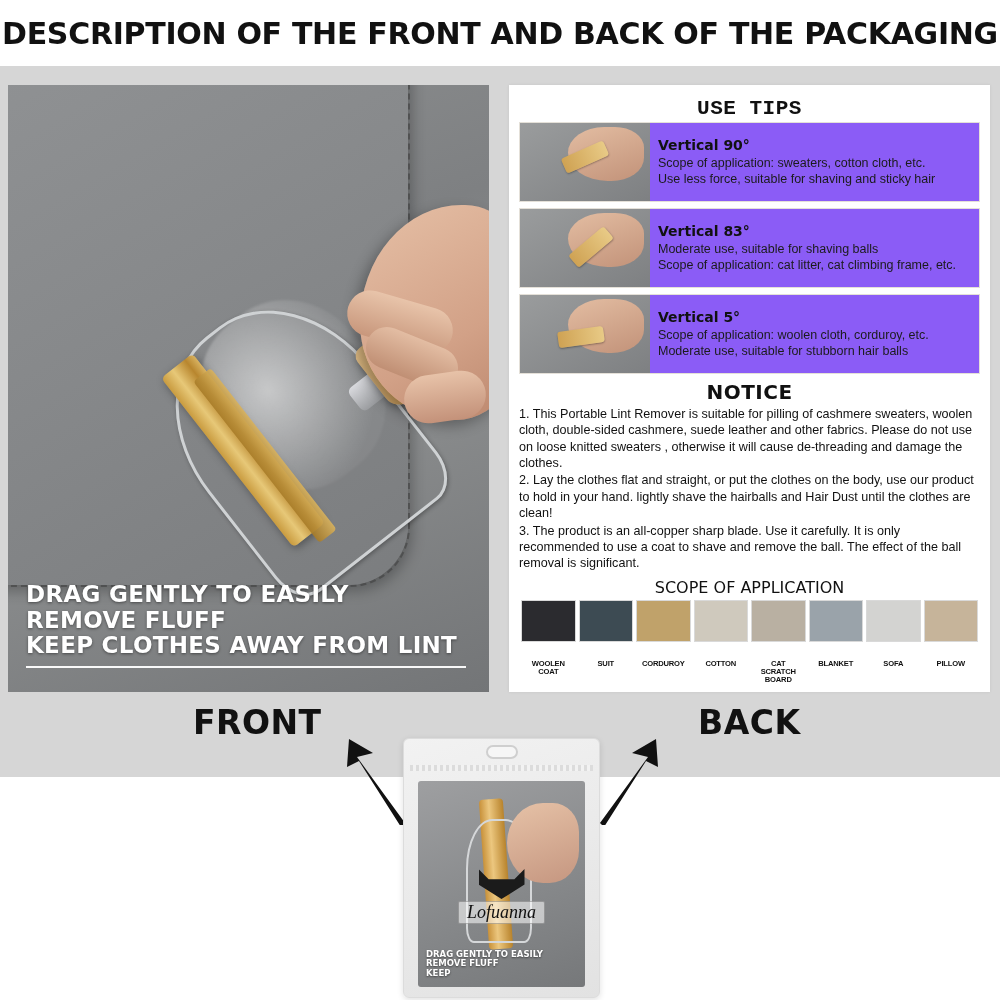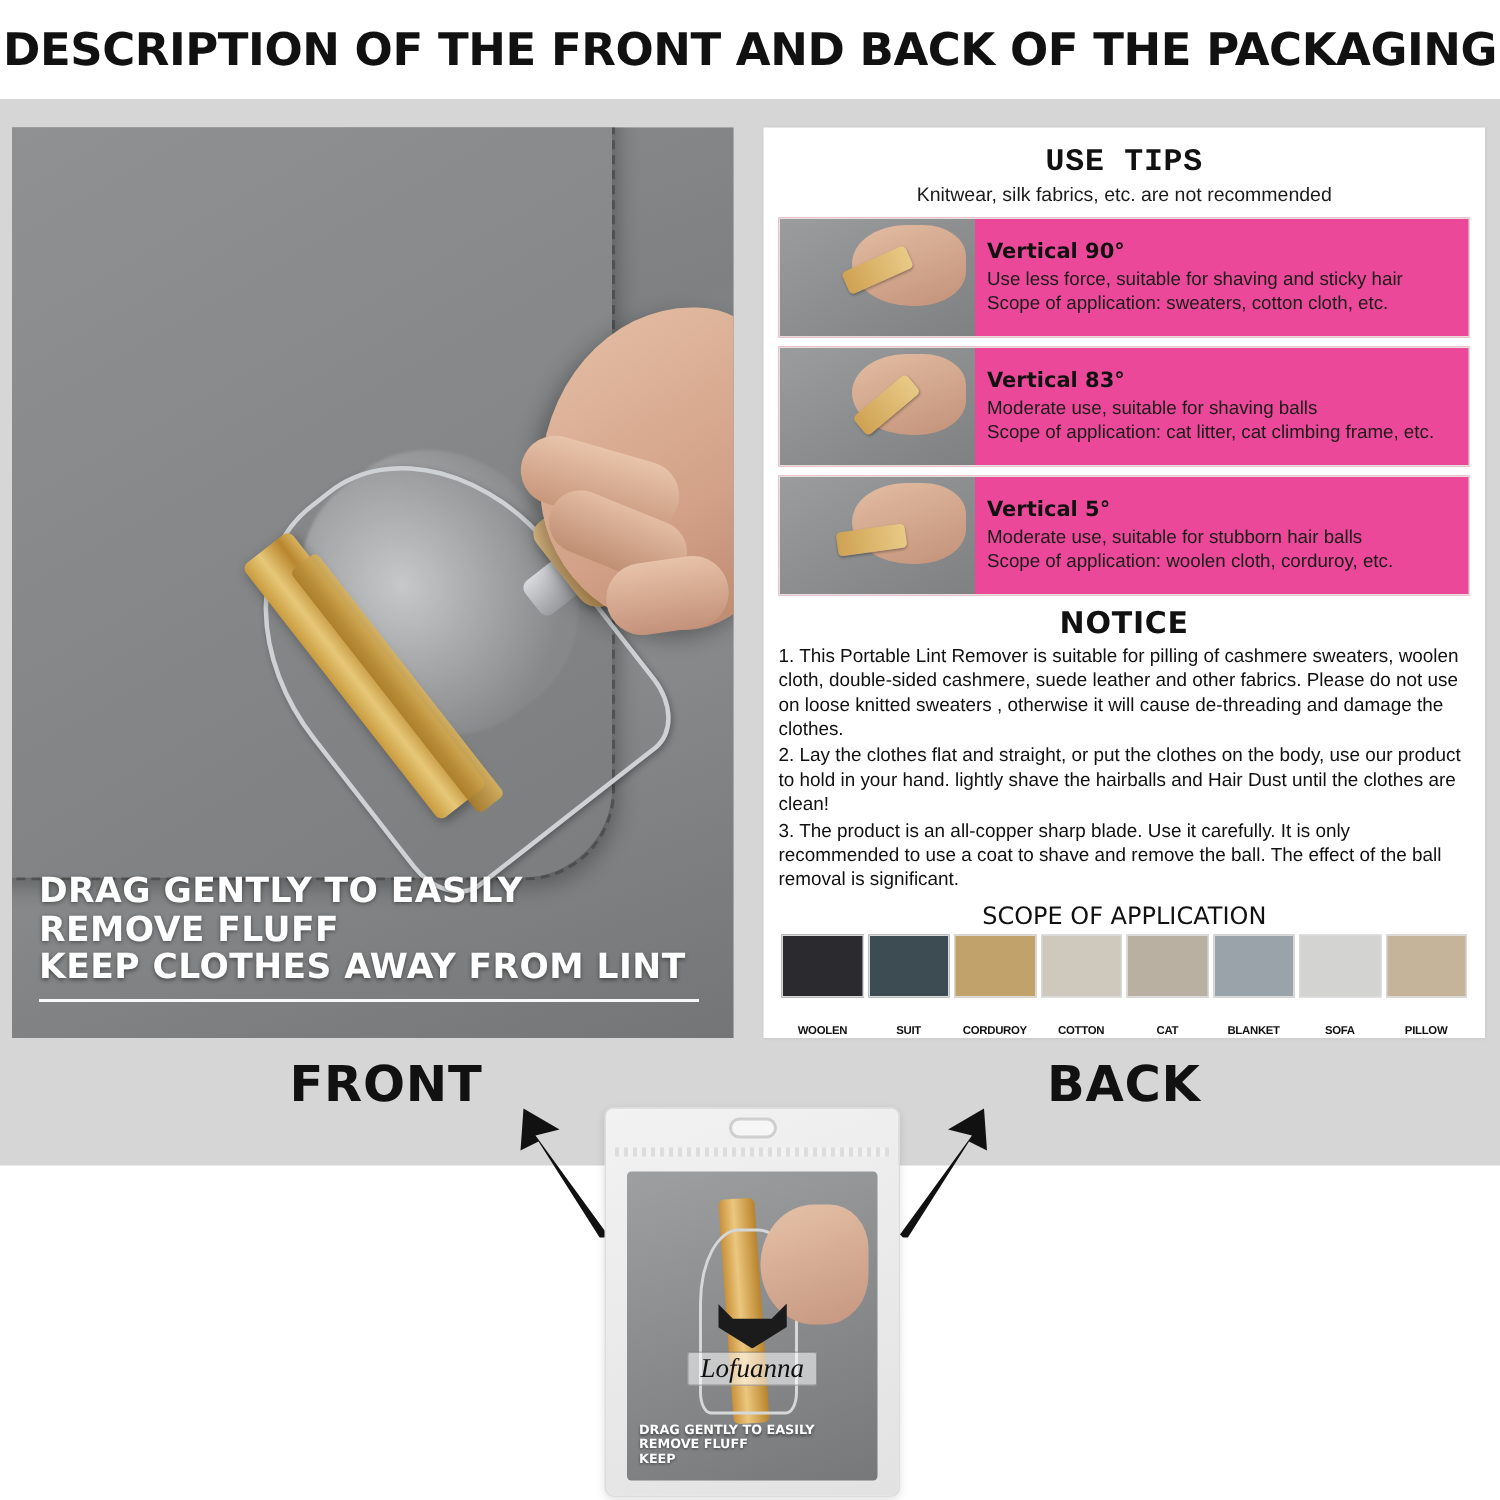--- a/index.html
+++ b/index.html
@@ -225,21 +225,21 @@
   .use-tips-sub {
     text-align: center;
     font-size: 13px;
     color: #1a1a1a;
     margin-bottom: 8px;
   }
   .tip-row {
     display: flex;
     align-items: stretch;
     border: 1px solid #e4e0d8;
-    background: #ec4899;
+    background: #8b5cf6;
     margin-bottom: 6px;
     height: 78px;
     overflow: hidden;
   }
   .tip-photo {
     width: 130px;
     flex: none;
     background: linear-gradient(150deg, #9a9c9d, #7e8082);
     position: relative;
     overflow: hidden;
@@ -470,31 +470,30 @@
       <div class="line">DRAG GENTLY TO EASILY REMOVE FLUFF</div>
       <div class="line">KEEP CLOTHES AWAY FROM LINT</div>
       <div class="rule"></div>
     </div>
   </div>
 
   <div class="back-panel">
     <div class="bp-inner">
 
       <div class="use-tips-title">USE TIPS</div>
-      <div class="use-tips-sub">Knitwear, silk fabrics, etc. are not recommended</div>
 
       <div class="tip-row">
         <div class="tip-photo a90">
           <div class="tp-hand"></div>
           <div class="tp-tool"></div>
         </div>
         <div class="tip-text">
           <div class="tip-head">Vertical 90°</div>
+          <div class="tip-line">Scope of application: sweaters, cotton cloth, etc.</div>
           <div class="tip-line">Use less force, suitable for shaving and sticky hair</div>
-          <div class="tip-line">Scope of application: sweaters, cotton cloth, etc.</div>
         </div>
       </div>
 
       <div class="tip-row">
         <div class="tip-photo a45">
           <div class="tp-hand"></div>
           <div class="tp-tool"></div>
         </div>
         <div class="tip-text">
           <div class="tip-head">Vertical 83°</div>
@@ -503,22 +502,22 @@
         </div>
       </div>
 
       <div class="tip-row">
         <div class="tip-photo a5">
           <div class="tp-hand"></div>
           <div class="tp-tool"></div>
         </div>
         <div class="tip-text">
           <div class="tip-head">Vertical 5°</div>
+          <div class="tip-line">Scope of application: woolen cloth, corduroy, etc.</div>
           <div class="tip-line">Moderate use, suitable for stubborn hair balls</div>
-          <div class="tip-line">Scope of application: woolen cloth, corduroy, etc.</div>
         </div>
       </div>
 
       <div class="notice-title">NOTICE</div>
       <div class="notice-p">1. This Portable Lint Remover is suitable for pilling of cashmere sweaters, woolen cloth, double-sided cashmere, suede leather and other fabrics. Please do not use on  loose knitted sweaters , otherwise it will cause de-threading and damage the clothes.</div>
       <div class="notice-p">2. Lay the clothes flat and straight, or put the clothes on the body, use our product to hold in your hand. lightly shave the hairballs and Hair Dust until the clothes are clean!</div>
       <div class="notice-p">3. The product is an all-copper sharp blade. Use it carefully. It is only recommended to use a coat to shave and remove the ball. The effect of the ball removal is significant.</div>
 
       <div class="scope-title">SCOPE OF APPLICATION</div>
       <div class="scope-row">

